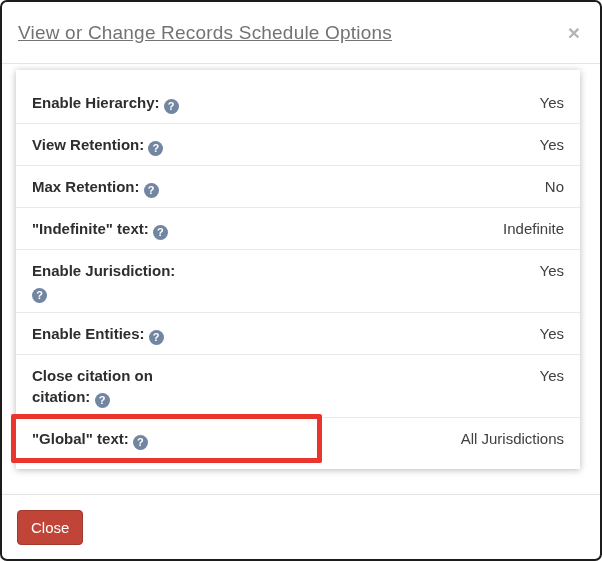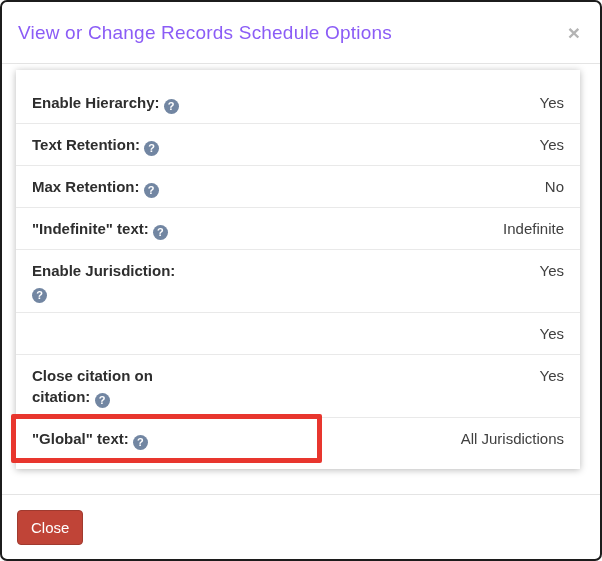--- a/index.html
+++ b/index.html
@@ -20,21 +20,21 @@
     overflow:hidden;
     display:flex;flex-direction:column;
   }
   .modal-header{
     flex:0 0 62px;
     display:flex;align-items:center;justify-content:space-between;
     padding:0 16px;
     border-bottom:1px solid #e4e4e4;
   }
   .modal-title{
-    font-size:19px;color:#8b5cf6;font-weight:400;letter-spacing:.2px;
+    font-size:19px;color:#737373;font-weight:400;letter-spacing:.2px;text-decoration:underline;
   }
   .close-x{
     background:none;border:none;cursor:pointer;
     font-size:21px;font-weight:700;color:#b4b4b4;line-height:1;
     padding:2px 4px;
   }
   .modal-body{
     flex:1 1 auto;
     padding:6px 20px 0 14px;
   }
@@ -101,40 +101,41 @@
   </div>
 
   <div class="modal-body">
     <div class="options-card">
   <div class="row">
     <div class="row-label"><span>Enable Hierarchy:</span> <span class="help-icon">?</span></div>
     <div class="row-value">Yes</div>
   </div>
 
   <div class="row">
-    <div class="row-label"><span>Text Retention:</span> <span class="help-icon">?</span></div>
+    <div class="row-label"><span>View Retention:</span> <span class="help-icon">?</span></div>
     <div class="row-value">Yes</div>
   </div>
 
   <div class="row">
     <div class="row-label"><span>Max Retention:</span> <span class="help-icon">?</span></div>
     <div class="row-value">No</div>
   </div>
 
   <div class="row">
     <div class="row-label"><span>"Indefinite" text:</span> <span class="help-icon">?</span></div>
     <div class="row-value">Indefinite</div>
   </div>
 
   <div class="row">
     <div class="row-label"><span>Enable Jurisdiction:</span><br><span></span> <span class="help-icon">?</span></div>
     <div class="row-value">Yes</div>
   </div>
 
   <div class="row">
+    <div class="row-label"><span>Enable Entities:</span> <span class="help-icon">?</span></div>
     <div class="row-value">Yes</div>
   </div>
 
   <div class="row">
     <div class="row-label"><span>Close citation on</span><br><span>citation:</span> <span class="help-icon">?</span></div>
     <div class="row-value">Yes</div>
   </div>
 
   <div class="row">
     <div class="row-label"><span>"Global" text:</span> <span class="help-icon">?</span></div>

